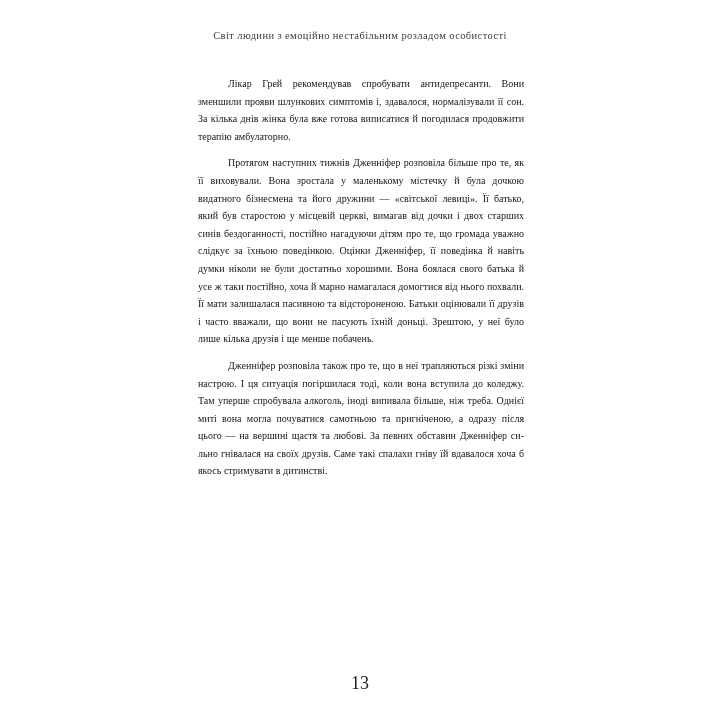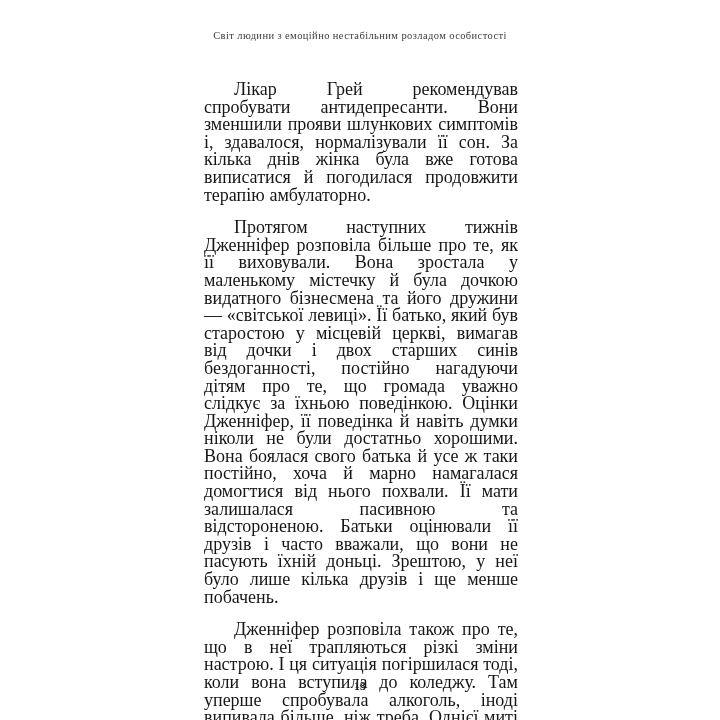--- a/index.html
+++ b/index.html
@@ -27,38 +27,37 @@
     letter-spacing: 0.4px;
     color: #3c3c3c;
   }
   .content {
     position: absolute;
     top: 66px;
     left: 189px;
     width: 344px;
   }
   .content p.para {
-    margin: 15px;
+    margin: 9px;
     text-align: justify;
     text-indent: 30px;
-    font-size: 18px;
+    font-size: 10px;
     line-height: 17.6px;
     hyphens: manual;
     -webkit-hyphens: manual;
     word-spacing: 0.2px;
   }
   .page-number {
     position: absolute;
     bottom: 26px;
     left: 0;
     width: 720px;
     text-align: center;
-    font-size: 12px;
+    font-size: 18px;
     color: #222222;
-    font-weight: bold;
   }
 </style>
 </head>
 <body>
 
 <div class="page">
   <div class="running-header">Світ людини з емоційно нестабільним розладом особистості</div>
 
   <div class="content">
       <p class="para">Лікар Грей рекомендував спробувати антиде­пресанти. Вони зменшили прояви шлункових си­мптомів і, здавалося, нормалізували її сон. За кілька днів жінка була вже готова виписатися й погодилася продовжити терапію амбулаторно.</p>

